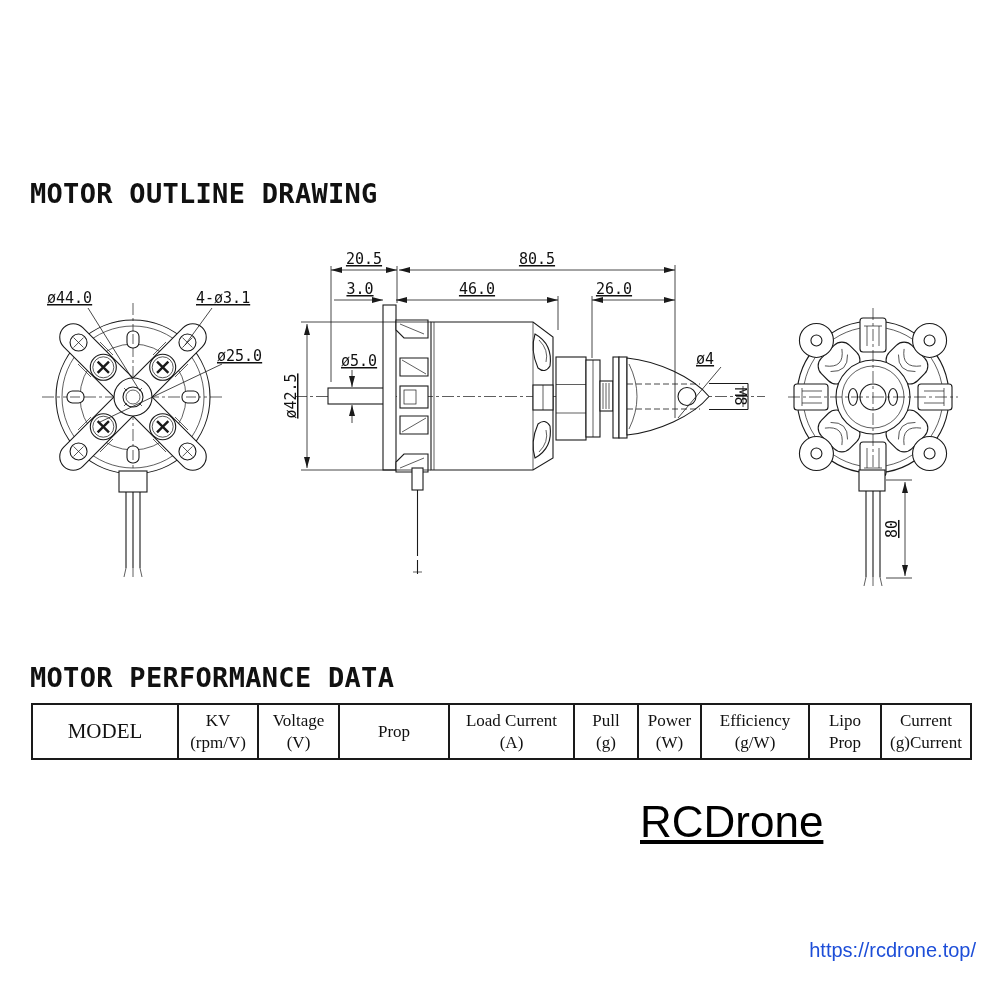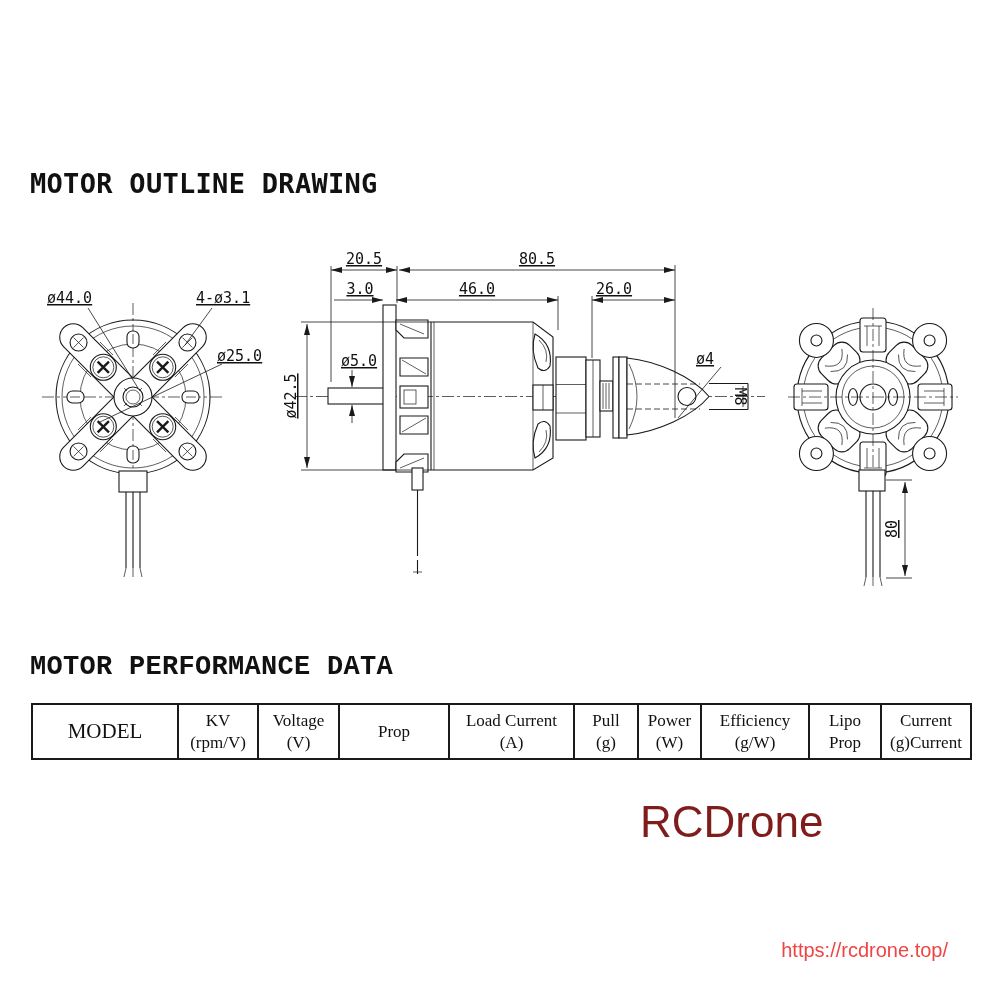--- a/index.html
+++ b/index.html
@@ -1,26 +1,26 @@
 <!DOCTYPE html>
 <html><head>
 <meta charset="utf-8">
 <style>
   html,body{margin:0;padding:0;}
   body{width:1000px;height:1000px;position:relative;background:#ffffff;overflow:hidden;
        font-family:"Liberation Sans",sans-serif;color:#111;}
   .sec-title{position:absolute;left:30px;font-family:"DejaVu Sans Mono",monospace;
-             font-weight:700;font-size:27px;letter-spacing:.3px;color:#111;white-space:nowrap;}
+             font-weight:700;font-size:27px;letter-spacing:.3px;color:#111;white-space:nowrap;margin-top:10px;}
   #title-outline{top:168px;}
-  #title-performance{top:652px;font-family:Liberation Mono, monospace;}
+  #title-performance{top:652px;}
   #drawing-svg{position:absolute;left:0;top:0;z-index:2;}
   .watermark{position:absolute;left:640px;top:797px;z-index:1;
-             font-family:"Liberation Sans",sans-serif;font-size:44px;color:#7f1d1d;}
-  .site-url{position:absolute;right:52px;top:939px;z-index:1;
-            font-family:"Liberation Sans",sans-serif;font-size:20px;color:#ef4444;}
+             font-family:"Liberation Sans",sans-serif;font-size:44px;color:#000000;text-decoration:underline;}
+  .site-url{position:absolute;right:24px;top:939px;z-index:1;
+            font-family:"Liberation Sans",sans-serif;font-size:20px;color:#1d4ed8;}
   table.perf{position:absolute;left:31px;top:703px;z-index:3;border-collapse:collapse;
              table-layout:fixed;width:939px;background:transparent;}
   table.perf th,table.perf td{border:2px solid #1a1a1a;text-align:center;vertical-align:middle;
              font-family:"Liberation Serif",serif;font-weight:400;padding:1px;line-height:1.25;}
   table.perf tr.hdr{height:55px;}
   table.perf tr.data{height:86px;}
   table.perf th{font-size:17px;}
   table.perf td{font-size:19px;}
   table.perf th.big,table.perf td.big{font-size:21px;}
   

